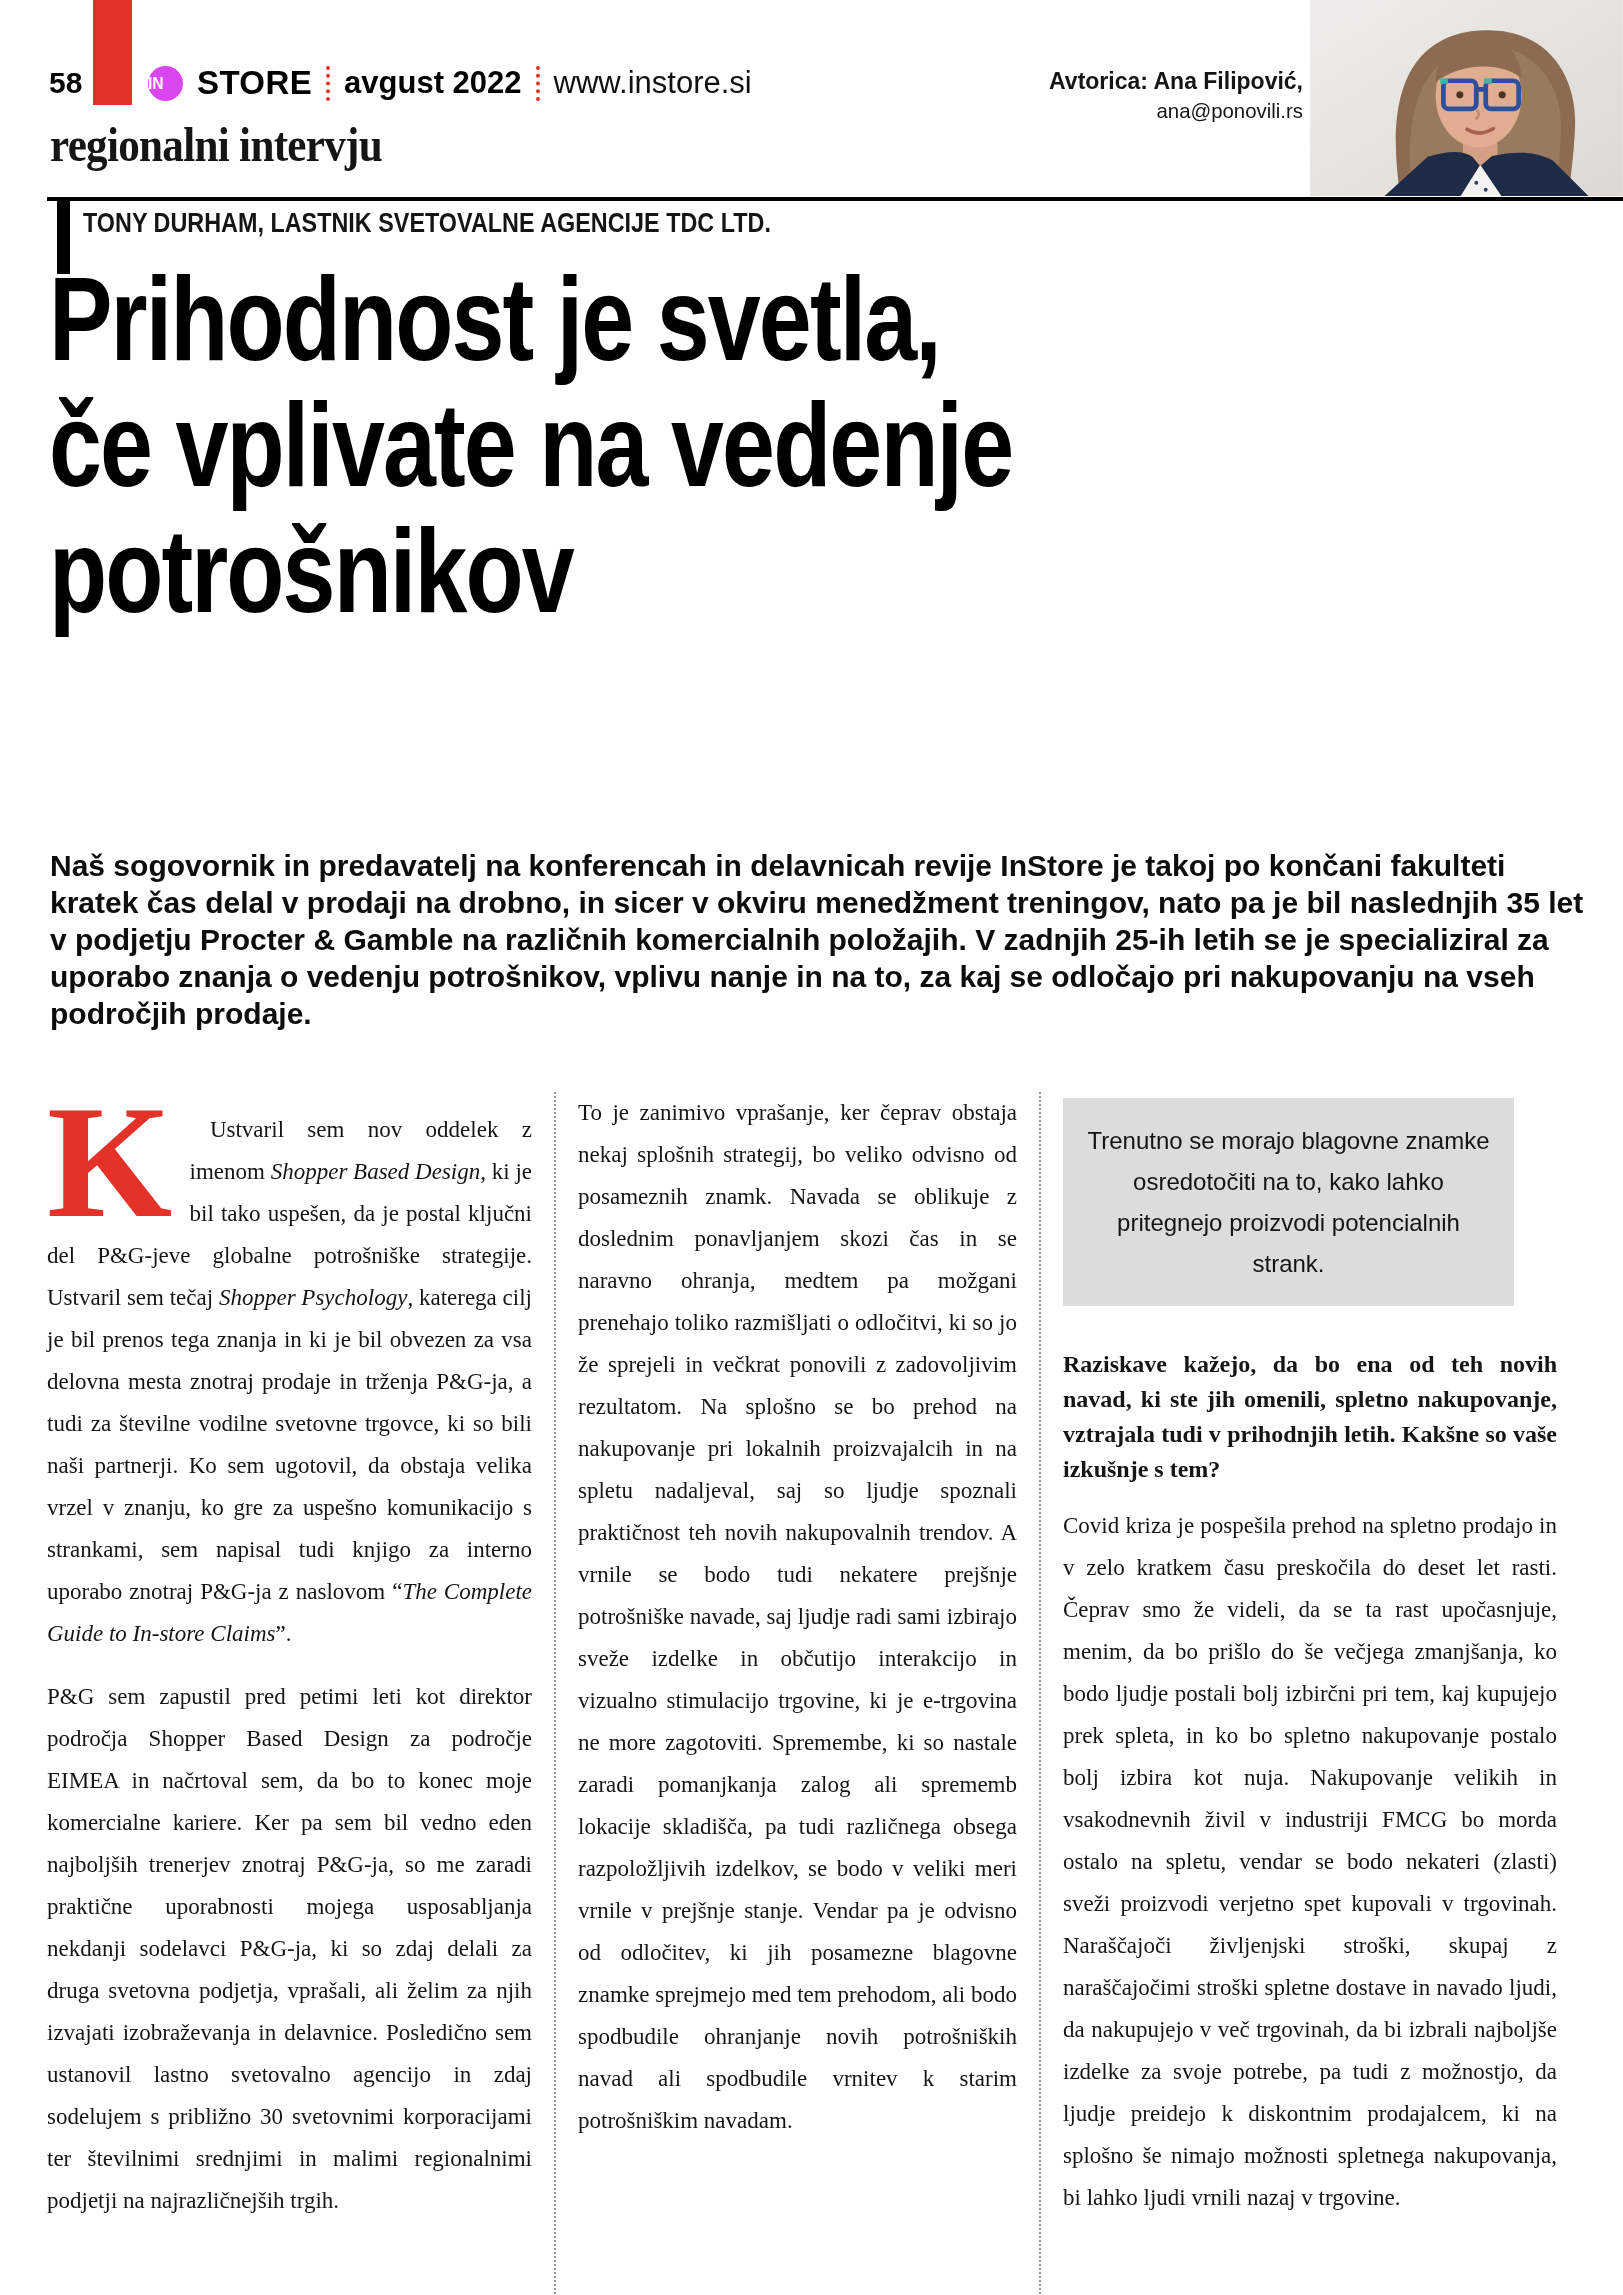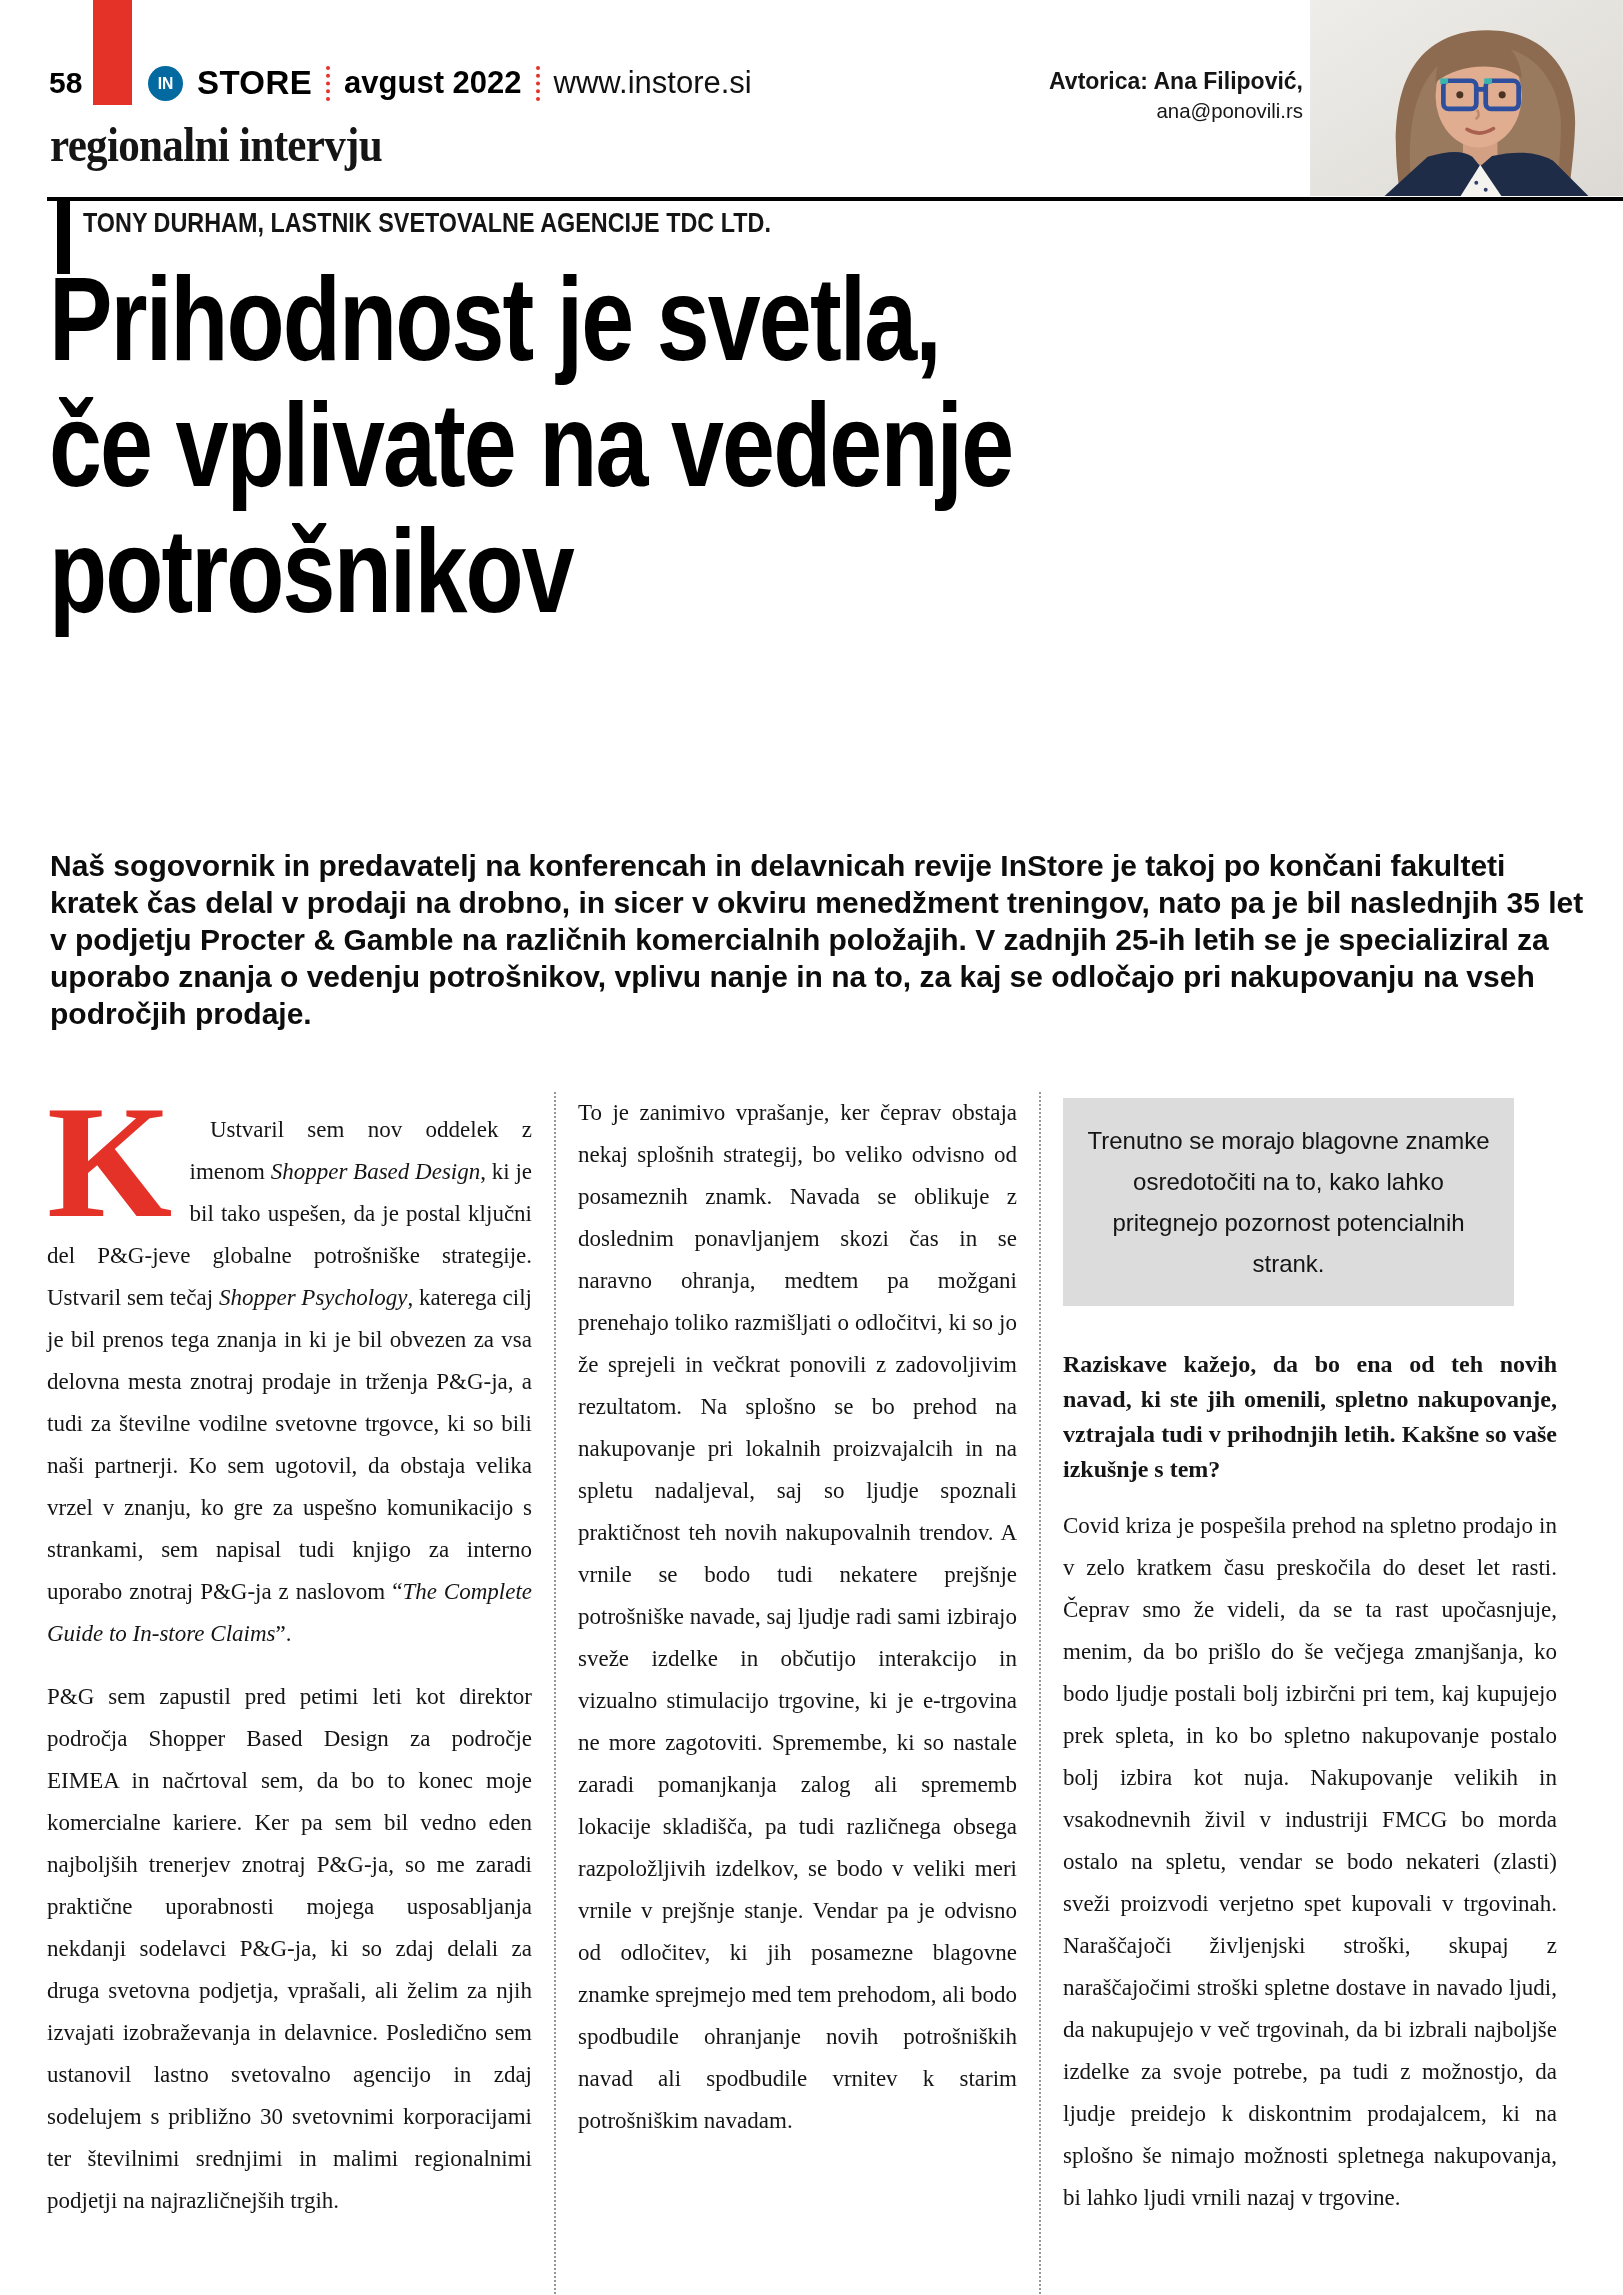--- a/index.html
+++ b/index.html
@@ -4,22 +4,22 @@
 <style>
   html,body{margin:0;padding:0;}
   body{
     width:1623px;height:2295px;position:relative;background:#ffffff;
     font-family:"Liberation Serif",serif;color:#151515;overflow:hidden;
   }
   
   .page-num{position:absolute;left:49px;top:66px;font:bold 30px "Liberation Sans",sans-serif;color:#000;}
   .red-block{position:absolute;left:93px;top:0;width:39px;height:105px;background:#e53228;}
   .logo-row{position:absolute;left:148px;top:64px;display:flex;align-items:center;gap:14px;}
-  .in-circle{width:35px;height:35px;border-radius:50%;background:#0369a1;color:#fff;
-    font:bold 15.7px/35px "Liberation Sans",sans-serif;text-align:center;letter-spacing:0;}
+  .in-circle{width:35px;height:35px;border-radius:50%;background:#d946ef;color:#fff;
+    font:bold 15.7px/35px "Liberation Sans",sans-serif;letter-spacing:0;}
   .store{font:bold 33px "Liberation Sans",sans-serif;color:#000;letter-spacing:0.4px;}
   .hdr-sep{height:35px;border-left:4.7px dotted #e53228;}
   .issue{font:bold 31px "Liberation Sans",sans-serif;color:#000;}
   .site{font:400 31px "Liberation Sans",sans-serif;color:#111;}
   .section-title{position:absolute;left:50px;top:116px;
     font:bold 49px "Liberation Serif",serif;letter-spacing:-0.8px;
     transform:scaleX(0.88);transform-origin:left top;white-space:nowrap;}
   .author{position:absolute;right:320px;top:68px;text-align:right;}
   .author .a1{font:bold 23px "Liberation Sans",sans-serif;}
   .author .a2{font:400 20.4px "Liberation Sans",sans-serif;margin-top:4.7px;}
@@ -125,19 +125,19 @@
     <p class="q"><span class="dropcap">K</span></p>
     <p class="a indent"><span>Ustvaril sem nov oddelek z imenom </span><i>Shopper Based Design</i><span>, ki je bil tako uspešen, da je postal ključni del P&amp;G-jeve globalne potrošniške strategije. Ustvaril sem tečaj </span><i>Shopper Psychology</i><span>, katerega cilj je bil prenos tega znanja in ki je bil obvezen za vsa delovna mesta znotraj prodaje in trženja P&amp;G-ja, a tudi za številne vodilne svetovne trgovce, ki so bili naši partnerji. Ko sem ugotovil, da obstaja velika vrzel v znanju, ko gre za uspešno komunikacijo s strankami, sem napisal tudi knjigo za interno uporabo znotraj P&amp;G-ja z naslovom “</span><i>The Complete Guide to In-store Claims</i><span>”.</span></p>
     <p class="a">P&amp;G sem zapustil pred petimi leti kot direktor področja Shopper Based Design za področje EIMEA in načrtoval sem, da bo to konec moje komercialne kariere. Ker pa sem bil vedno eden najboljših trenerjev znotraj P&amp;G-ja, so me zaradi praktične uporabnosti mojega usposabljanja nekdanji sodelavci P&amp;G-ja, ki so zdaj delali za druga svetovna podjetja, vprašali, ali želim za njih izvajati izobraževanja in delavnice. Posledično sem ustanovil lastno svetovalno agencijo in zdaj sodelujem s približno 30 svetovnimi korporacijami ter številnimi srednjimi in malimi regionalnimi podjetji na najrazličnejših trgih.</p>
   </div>
 
   <div class="col2">
     <p class="a">To je zanimivo vprašanje, ker čeprav obstaja nekaj splošnih strategij, bo veliko odvisno od posameznih znamk. Navada se oblikuje z doslednim ponavljanjem skozi čas in se naravno ohranja, medtem pa možgani prenehajo toliko razmišljati o odločitvi, ki so jo že sprejeli in večkrat ponovili z zadovoljivim rezultatom. Na splošno se bo prehod na nakupovanje pri lokalnih proizvajalcih in na spletu nadaljeval, saj so ljudje spoznali praktičnost teh novih nakupovalnih trendov. A vrnile se bodo tudi nekatere prejšnje potrošniške navade, saj ljudje radi sami izbirajo sveže izdelke in občutijo interakcijo in vizualno stimulacijo trgovine, ki je e-trgovina ne more zagotoviti. Spremembe, ki so nastale zaradi pomanjkanja zalog ali sprememb lokacije skladišča, pa tudi različnega obsega razpoložljivih izdelkov, se bodo v veliki meri vrnile v prejšnje stanje. Vendar pa je odvisno od odločitev, ki jih posamezne blagovne znamke sprejmejo med tem prehodom, ali bodo spodbudile ohranjanje novih potrošniških navad ali spodbudile vrnitev k starim potrošniškim navadam.</p>
   </div>
 
   <div class="col3">
-    <div class="pullquote">Trenutno se morajo blagovne znamke osredotočiti na to, kako lahko pritegnejo pozornost potencialnih strank.</div>
+    <div class="pullquote">Trenutno se morajo blagovne znamke osredotočiti na to, kako lahko pritegnejo proizvodi potencialnih strank.</div>
     <p class="q">Raziskave kažejo, da bo ena od teh novih navad, ki ste jih omenili, spletno nakupovanje, vztrajala tudi v prihodnjih letih. Kakšne so vaše izkušnje s tem?</p>
     <p class="a">Covid kriza je pospešila prehod na spletno prodajo in v zelo kratkem času preskočila do deset let rasti. Čeprav smo že videli, da se ta rast upočasnjuje, menim, da bo prišlo do še večjega zmanjšanja, ko bodo ljudje postali bolj izbirčni pri tem, kaj kupujejo prek spleta, in ko bo spletno nakupovanje postalo bolj izbira kot nuja. Nakupovanje velikih in vsakodnevnih živil v industriji FMCG bo morda ostalo na spletu, vendar se bodo nekateri (zlasti) sveži proizvodi verjetno spet kupovali v trgovinah. Naraščajoči življenjski stroški, skupaj z naraščajočimi stroški spletne dostave in navado ljudi, da nakupujejo v več trgovinah, da bi izbrali najboljše izdelke za svoje potrebe, pa tudi z možnostjo, da ljudje preidejo k diskontnim prodajalcem, ki na splošno še nimajo možnosti spletnega nakupovanja, bi lahko ljudi vrnili nazaj v trgovine.</p>
   </div>
 
 </div>
 
 
 </body></html>

